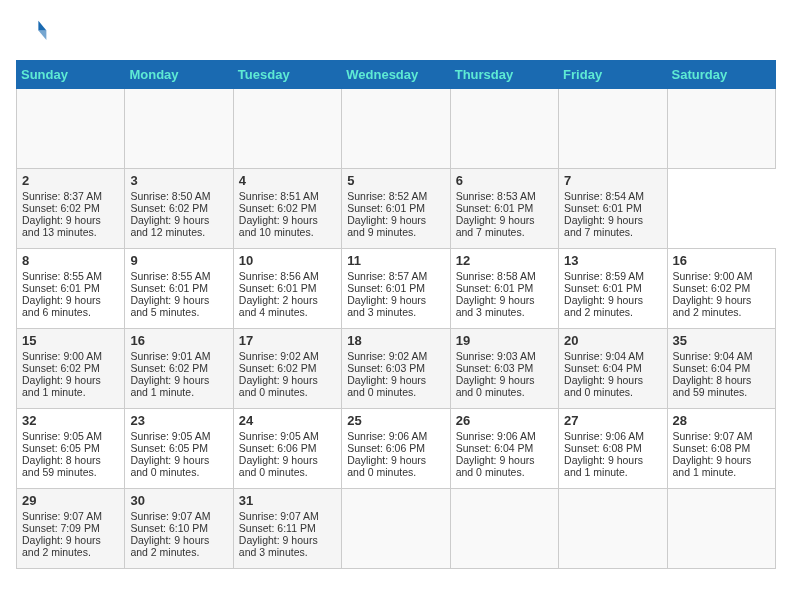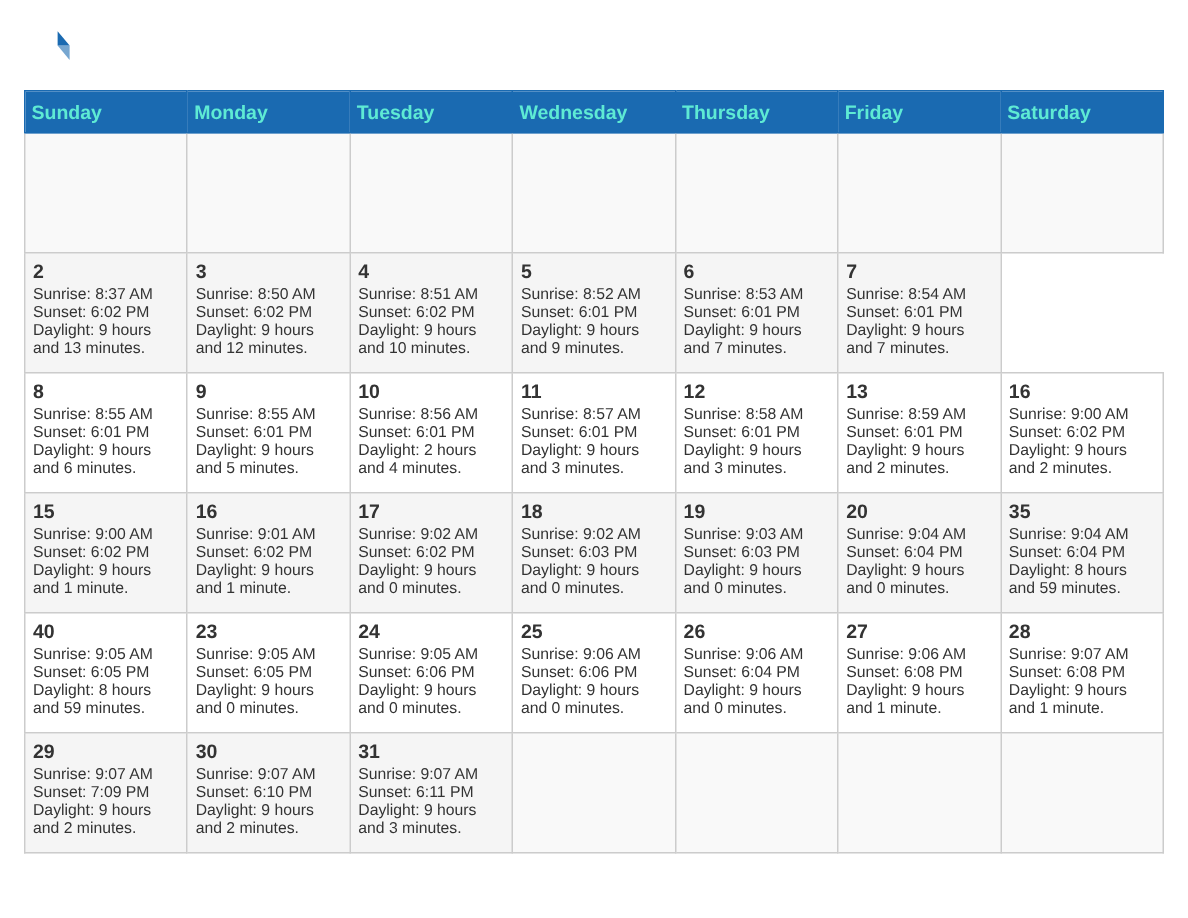--- a/index.html
+++ b/index.html
@@ -246,21 +246,21 @@
         </td>
         <td>
           <span class="day-num">35</span>
           <div>Sunrise: 9:04 AM</div>
           <div>Sunset: 6:04 PM</div>
           <div>Daylight: 8 hours and 59 minutes.</div>
         </td>
       </tr>
       <tr>
         <td>
-          <span class="day-num">40</span>
+          <span class="day-num">32</span>
           <div>Sunrise: 9:05 AM</div>
           <div>Sunset: 6:05 PM</div>
           <div>Daylight: 8 hours and 59 minutes.</div>
         </td>
         <td>
           <span class="day-num">23</span>
           <div>Sunrise: 9:05 AM</div>
           <div>Sunset: 6:05 PM</div>
           <div>Daylight: 9 hours and 0 minutes.</div>
         </td>

